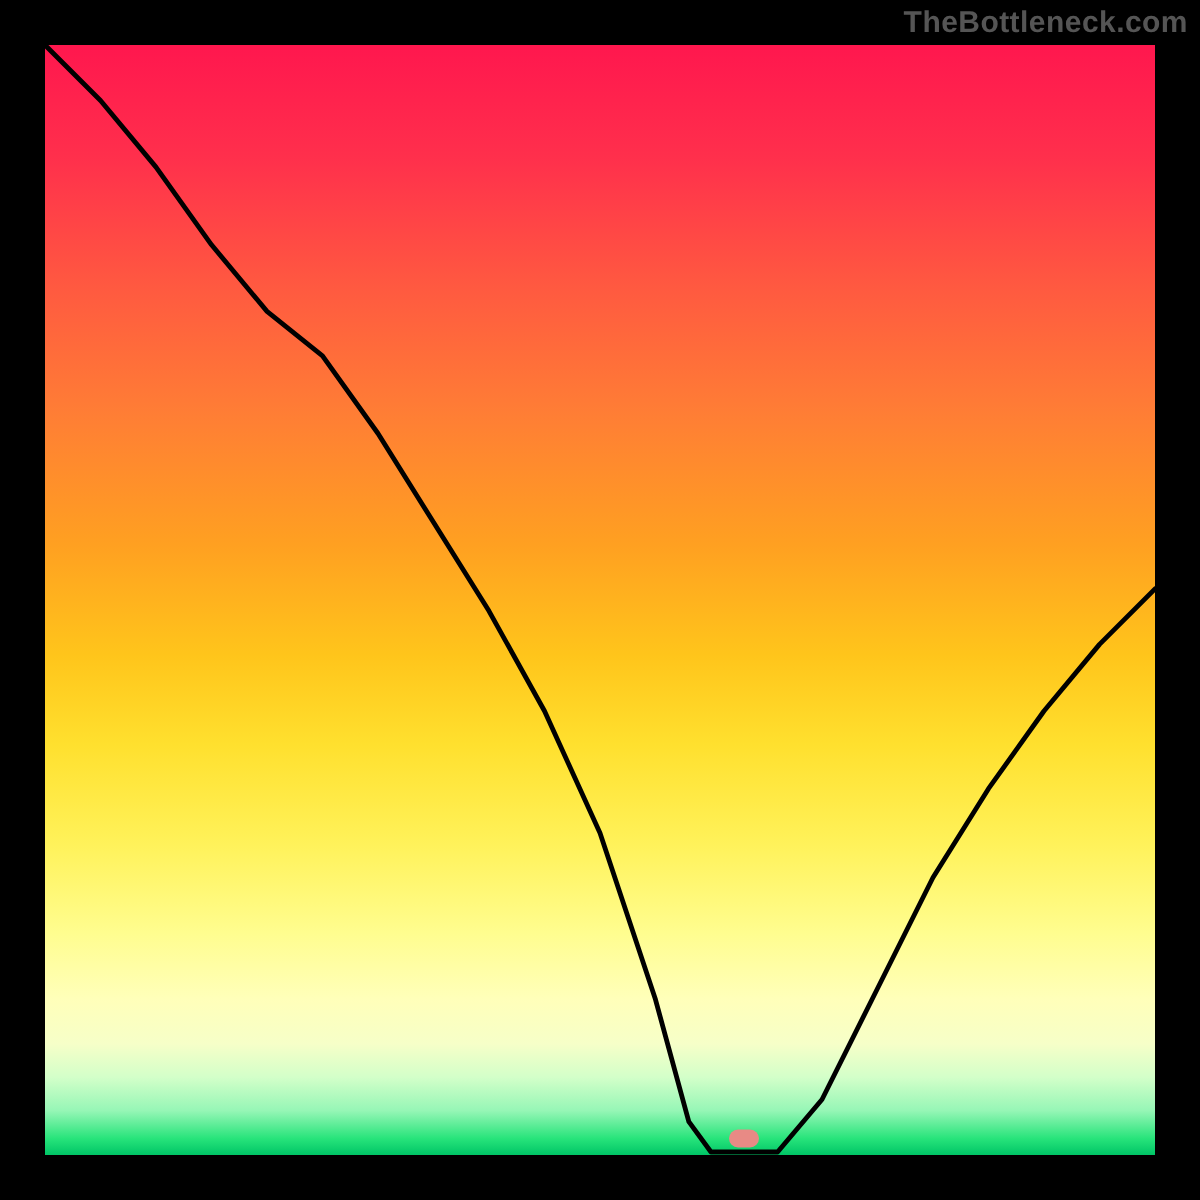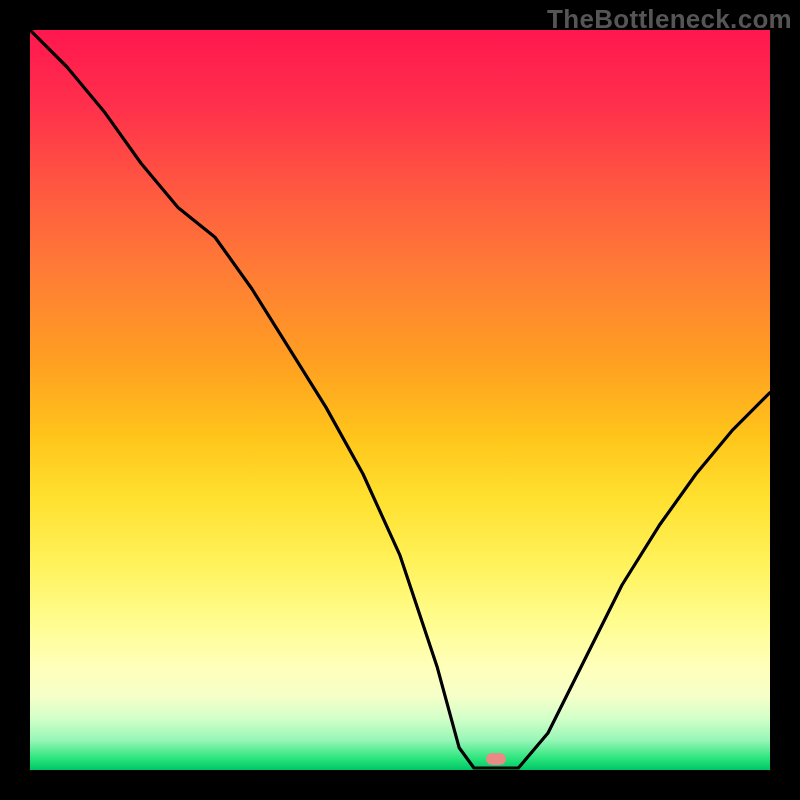--- a/index.html
+++ b/index.html
@@ -15,21 +15,21 @@
     position: relative;
     width: 800px;
     height: 800px;
     background: #000;
   }
   .watermark {
     position: absolute;
     top: 4px;
     right: 8px;
     color: #555;
-    font-size: 26px;
+    font-size: 20px;
     font-weight: 600;
     letter-spacing: 0.3px;
     z-index: 20;
   }
   .plot-area {
     position: absolute;
     left: 30px;
     top: 30px;
     width: 740px;
     height: 740px;

